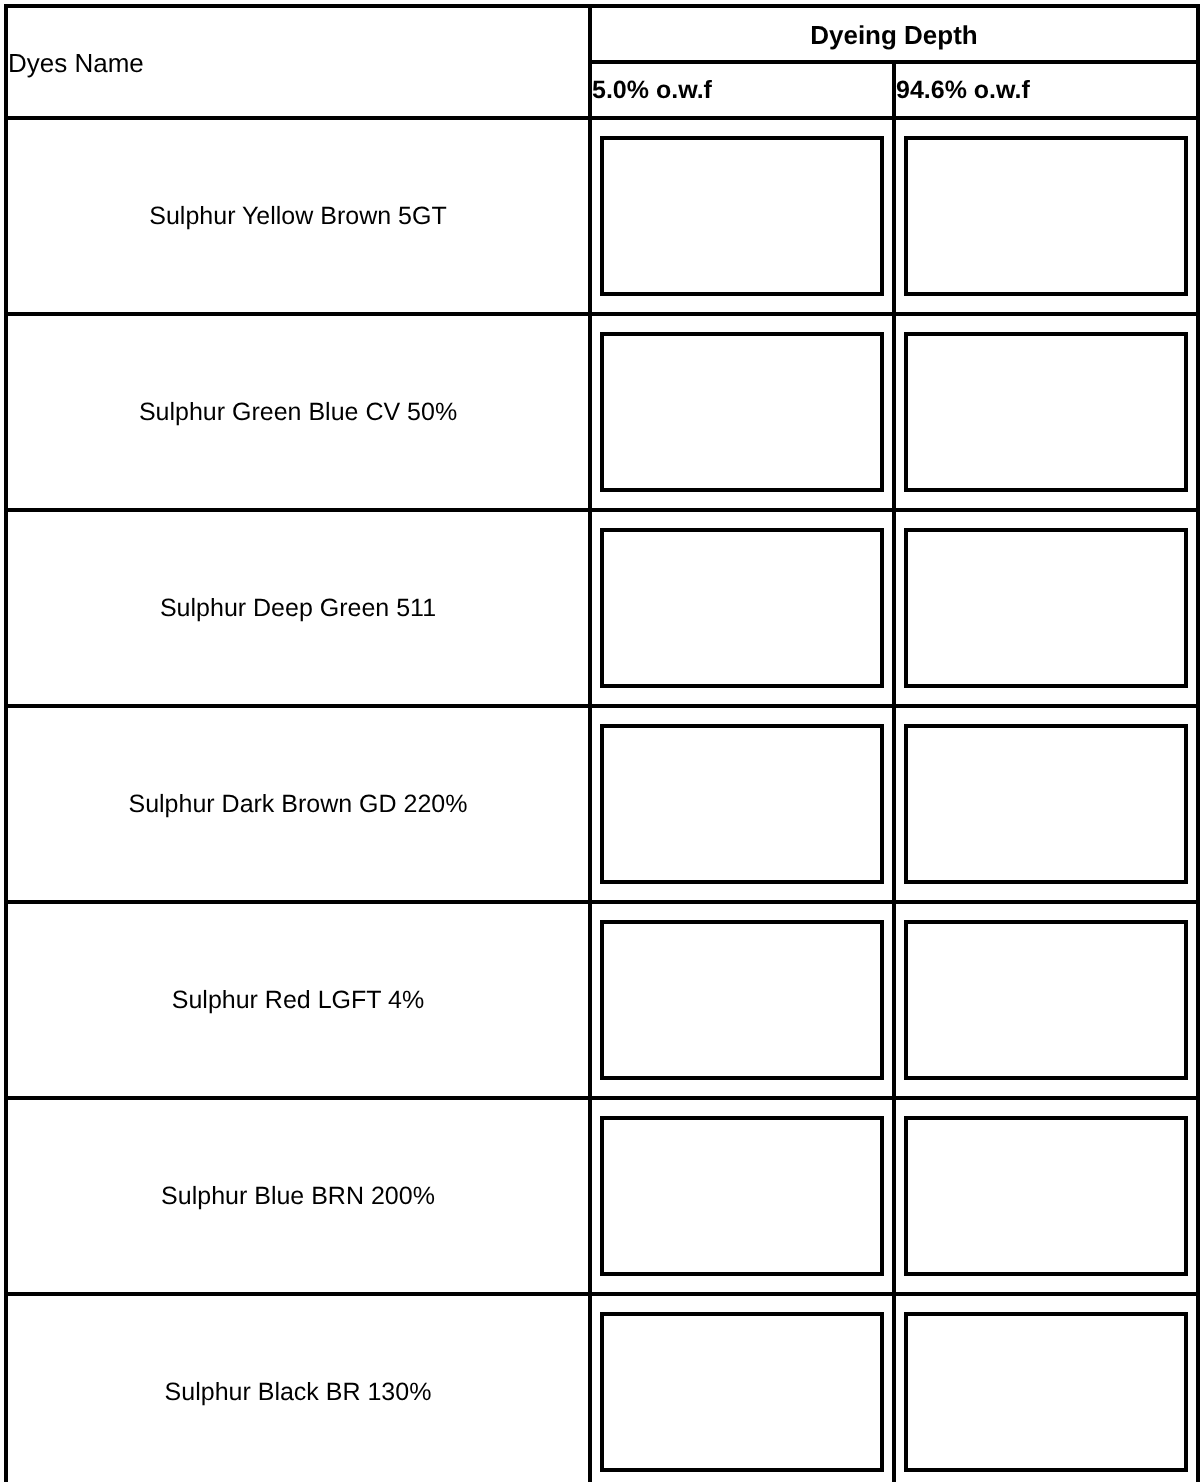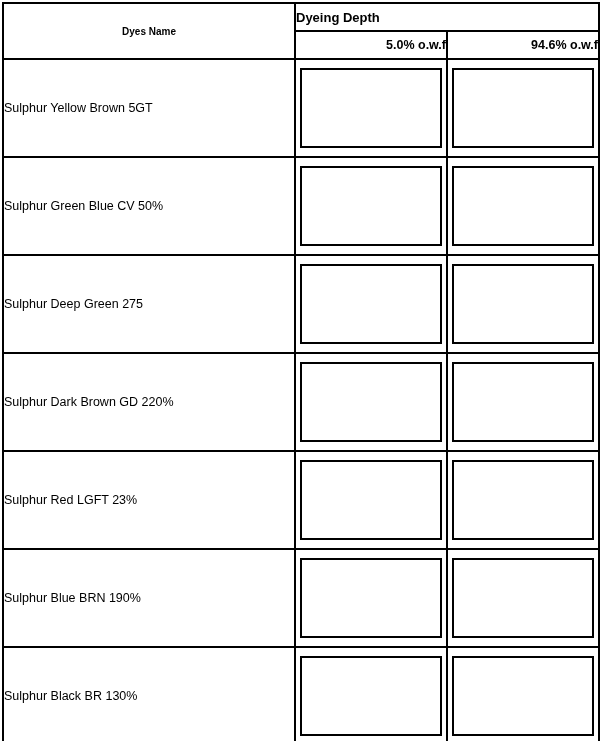--- a/index.html
+++ b/index.html
@@ -26,42 +26,43 @@
     table-layout: fixed;
   }
   table.dye-table th,
   table.dye-table td {
     border: 2px solid #000000;
     padding: 0;
     vertical-align: middle;
   }
   th.col-dyes-name {
     width: 290px;
-    font-size: 10px;
-    font-weight: bold;
-    text-align: center;
+    font-size: 13px;
+    font-weight: normal;
+    text-align: left;
     padding: 6px 4px;
   }
   th.col-depth-group {
     font-size: 13px;
     font-weight: bold;
-    text-align: left;
+    text-align: center;
     height: 26px;
     padding: 4px 2px;
   }
   th.col-depth-sub {
     width: 154px;
     font-size: 12.5px;
     font-weight: bold;
-    text-align: right;
+    text-align: left;
     height: 26px;
     padding: 4px 2px;
   }
   td.dye-name-cell {
     font-size: 12.5px;
+    text-align: center;
     padding: 8px 6px;
     height: 96px;
   }
   td.swatch-cell {
     text-align: center;
     padding: 0;
     height: 96px;
   }
   .swatch {
     width: 142px;
@@ -100,48 +101,48 @@
       <tr>
         <td class="dye-name-cell">Sulphur Green Blue CV 50%</td>
         <td class="swatch-cell">
           <div class="swatch"></div>
         </td>
         <td class="swatch-cell">
           <div class="swatch"></div>
         </td>
       </tr>
       <tr>
-        <td class="dye-name-cell">Sulphur Deep Green 275</td>
+        <td class="dye-name-cell">Sulphur Deep Green 511</td>
         <td class="swatch-cell">
           <div class="swatch"></div>
         </td>
         <td class="swatch-cell">
           <div class="swatch"></div>
         </td>
       </tr>
       <tr>
         <td class="dye-name-cell">Sulphur Dark Brown GD 220%</td>
         <td class="swatch-cell">
           <div class="swatch"></div>
         </td>
         <td class="swatch-cell">
           <div class="swatch"></div>
         </td>
       </tr>
       <tr>
-        <td class="dye-name-cell">Sulphur Red LGFT 23%</td>
+        <td class="dye-name-cell">Sulphur Red LGFT 4%</td>
         <td class="swatch-cell">
           <div class="swatch"></div>
         </td>
         <td class="swatch-cell">
           <div class="swatch"></div>
         </td>
       </tr>
       <tr>
-        <td class="dye-name-cell">Sulphur Blue BRN 190%</td>
+        <td class="dye-name-cell">Sulphur Blue BRN 200%</td>
         <td class="swatch-cell">
           <div class="swatch"></div>
         </td>
         <td class="swatch-cell">
           <div class="swatch"></div>
         </td>
       </tr>
       <tr>
         <td class="dye-name-cell">Sulphur Black BR 130%</td>
         <td class="swatch-cell">

